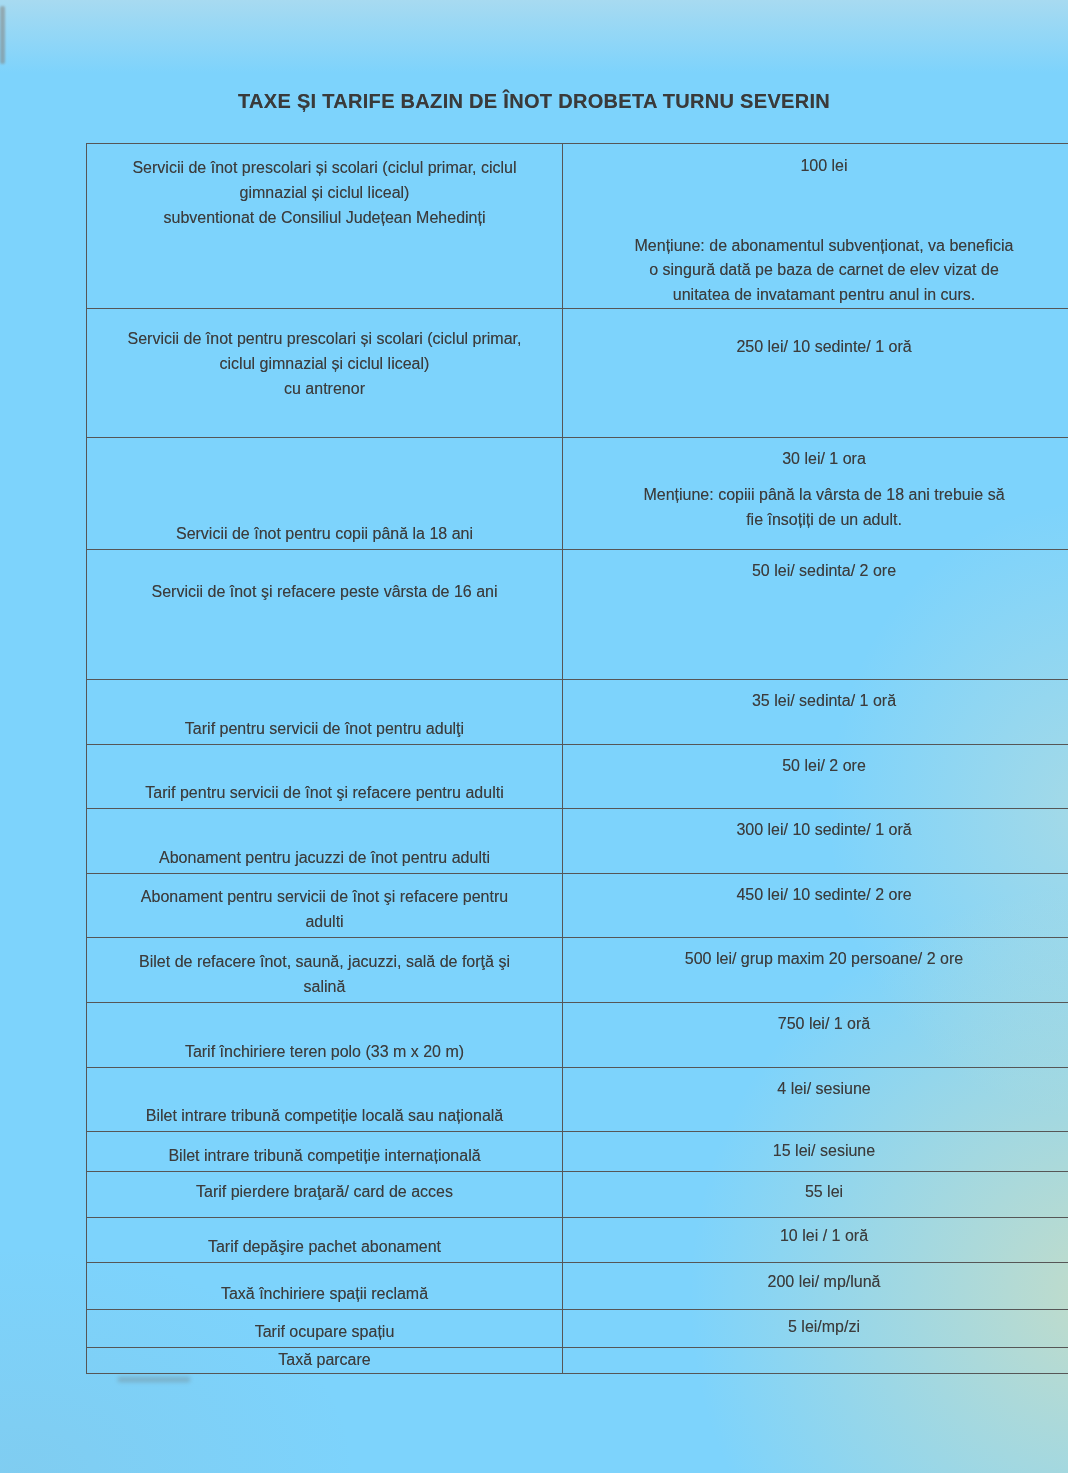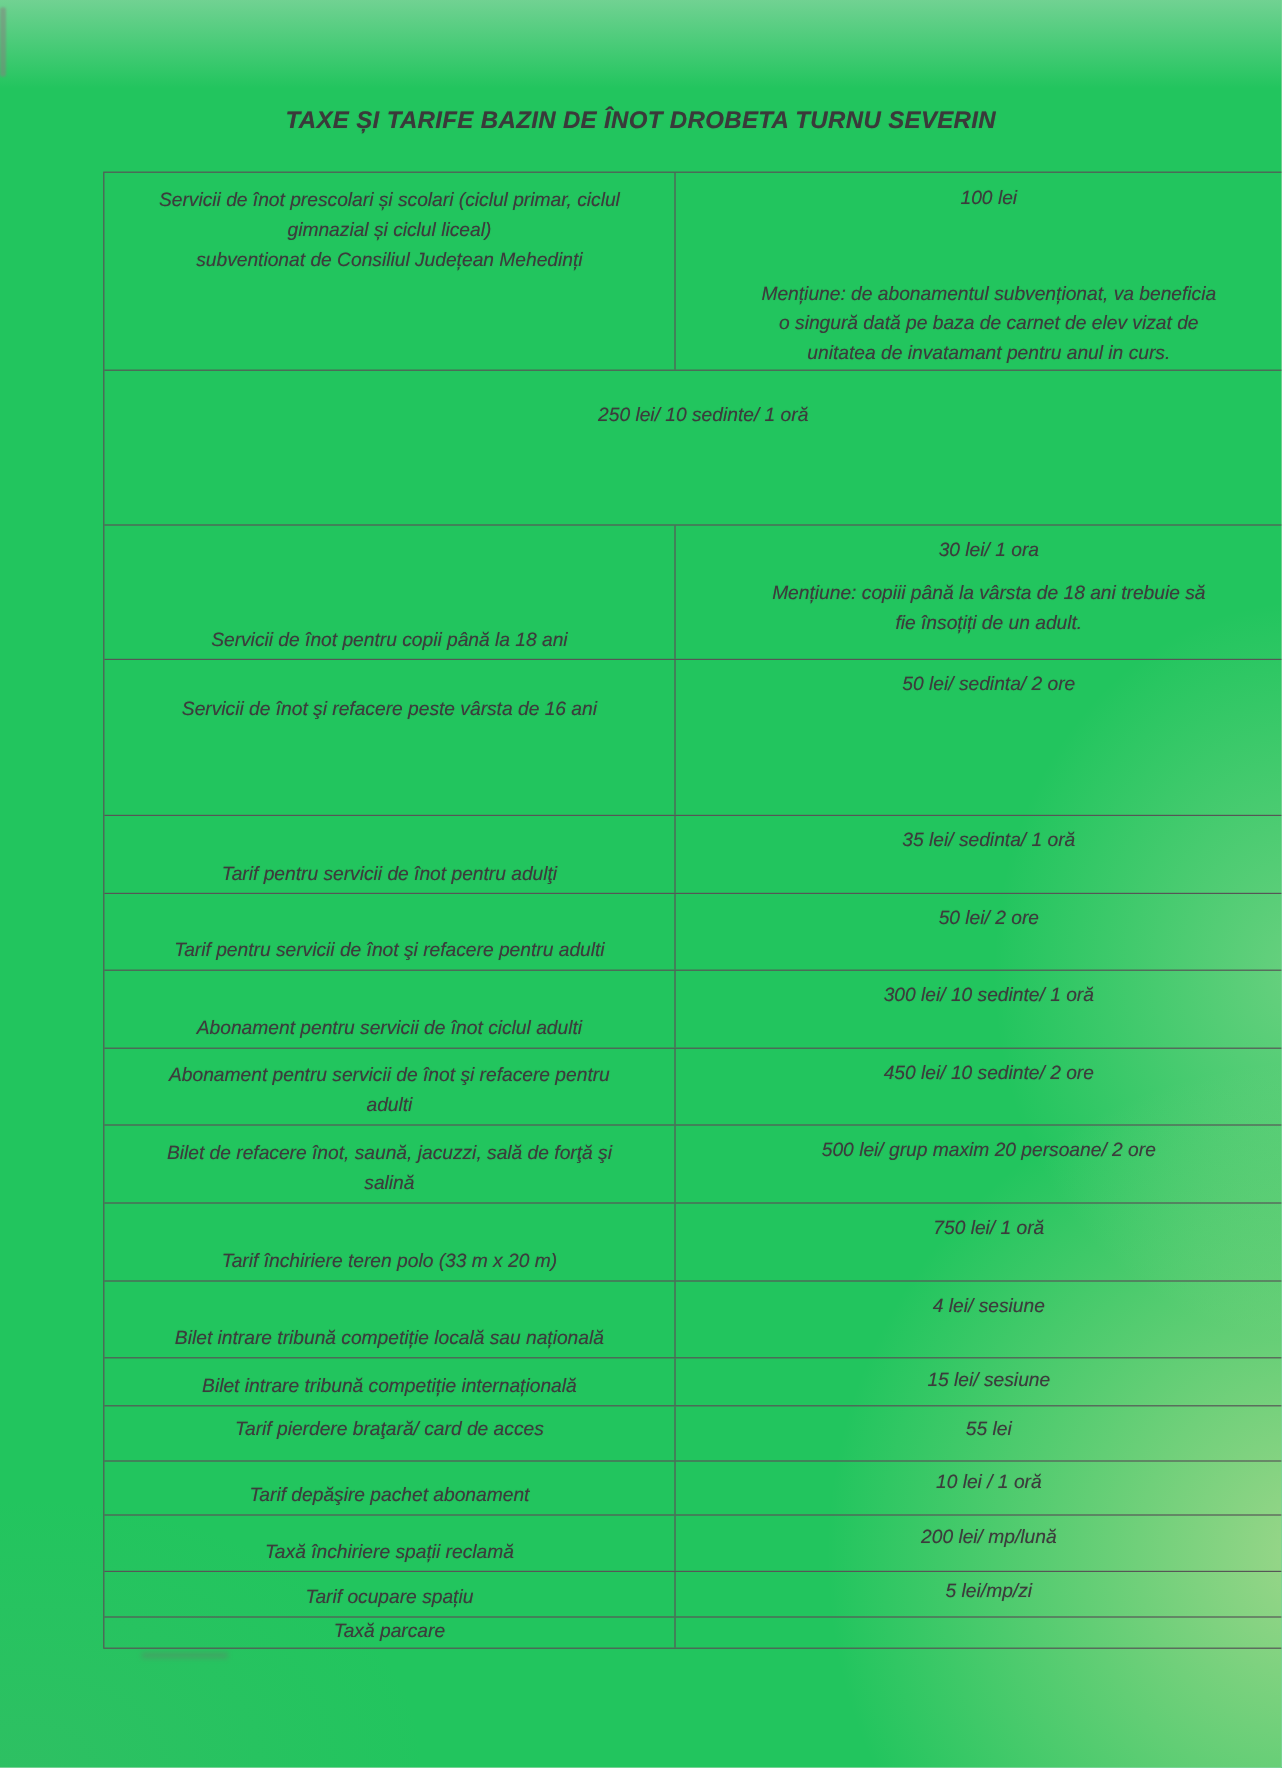--- a/index.html
+++ b/index.html
@@ -3,25 +3,24 @@
 <meta charset="utf-8">
 <style>
   html, body { margin: 0; padding: 0; }
   body { background: #e9e7e2; }
 
   .page {
     position: relative;
     width: 1068px;
     height: 1473px;
     margin: 0 auto;
-    background: #22c55e;
+    background: #7dd3fc;
     font-family: "Liberation Sans", sans-serif;
     color: #3c3c3c;
     overflow: hidden;
-    font-style: italic;
   }
 
   
   .paper-tint {
     position: absolute;
     inset: 0;
     pointer-events: none;
     background:
       radial-gradient(55% 40% at 103% 88%, rgba(240,226,168,0.60), rgba(240,226,168,0) 70%),
       radial-gradient(35% 30% at 102% 55%, rgba(240,230,190,0.35), rgba(240,230,190,0) 70%),
@@ -120,20 +119,23 @@
 subventionat de Consiliul Județean Mehedinți</div>
       <div class="cell cr vc" style="padding-top:10px">
         <div>100 lei</div>
         <div>Mențiune: de abonamentul subvenționat, va beneficia
 o singură dată pe baza de carnet de elev vizat de
 unitatea de invatamant pentru anul in curs.</div>
       </div>
     </div>
 
     <div class="t-row" style="height:129px">
+      <div class="cell cl vt" style="padding-top:18px">Servicii de înot pentru prescolari și scolari (ciclul primar,
+ciclul gimnazial și ciclul liceal)
+cu antrenor</div>
       <div class="cell cr vc" style="padding-top:26px">250 lei/ 10 sedinte/ 1 oră</div>
     </div>
 
     <div class="t-row" style="height:112px">
       <div class="cell cl vb">Servicii de înot  pentru copii până la 18 ani</div>
       <div class="cell cr vt">
         <div>30 lei/ 1 ora</div>
         <div class="note">Mențiune: copiii până la vârsta de 18 ani trebuie să
 fie însoțiți de un adult.</div>
       </div>
@@ -148,21 +150,21 @@
       <div class="cell cl vb">Tarif pentru servicii de înot pentru adulţi</div>
       <div class="cell cr vt">35 lei/ sedinta/ 1 oră</div>
     </div>
 
     <div class="t-row" style="height:64px">
       <div class="cell cl vb">Tarif pentru servicii de înot şi refacere pentru adulti</div>
       <div class="cell cr vt">50 lei/ 2 ore</div>
     </div>
 
     <div class="t-row" style="height:65px">
-      <div class="cell cl vb">Abonament pentru servicii de înot ciclul adulti</div>
+      <div class="cell cl vb">Abonament pentru jacuzzi de înot pentru adulti</div>
       <div class="cell cr vt">300 lei/ 10 sedinte/ 1 oră</div>
     </div>
 
     <div class="t-row" style="height:64px">
       <div class="cell cl vb">Abonament pentru servicii de înot şi refacere pentru
 adulti</div>
       <div class="cell cr vt">450 lei/ 10 sedinte/ 2 ore</div>
     </div>
 
     <div class="t-row" style="height:65px">

